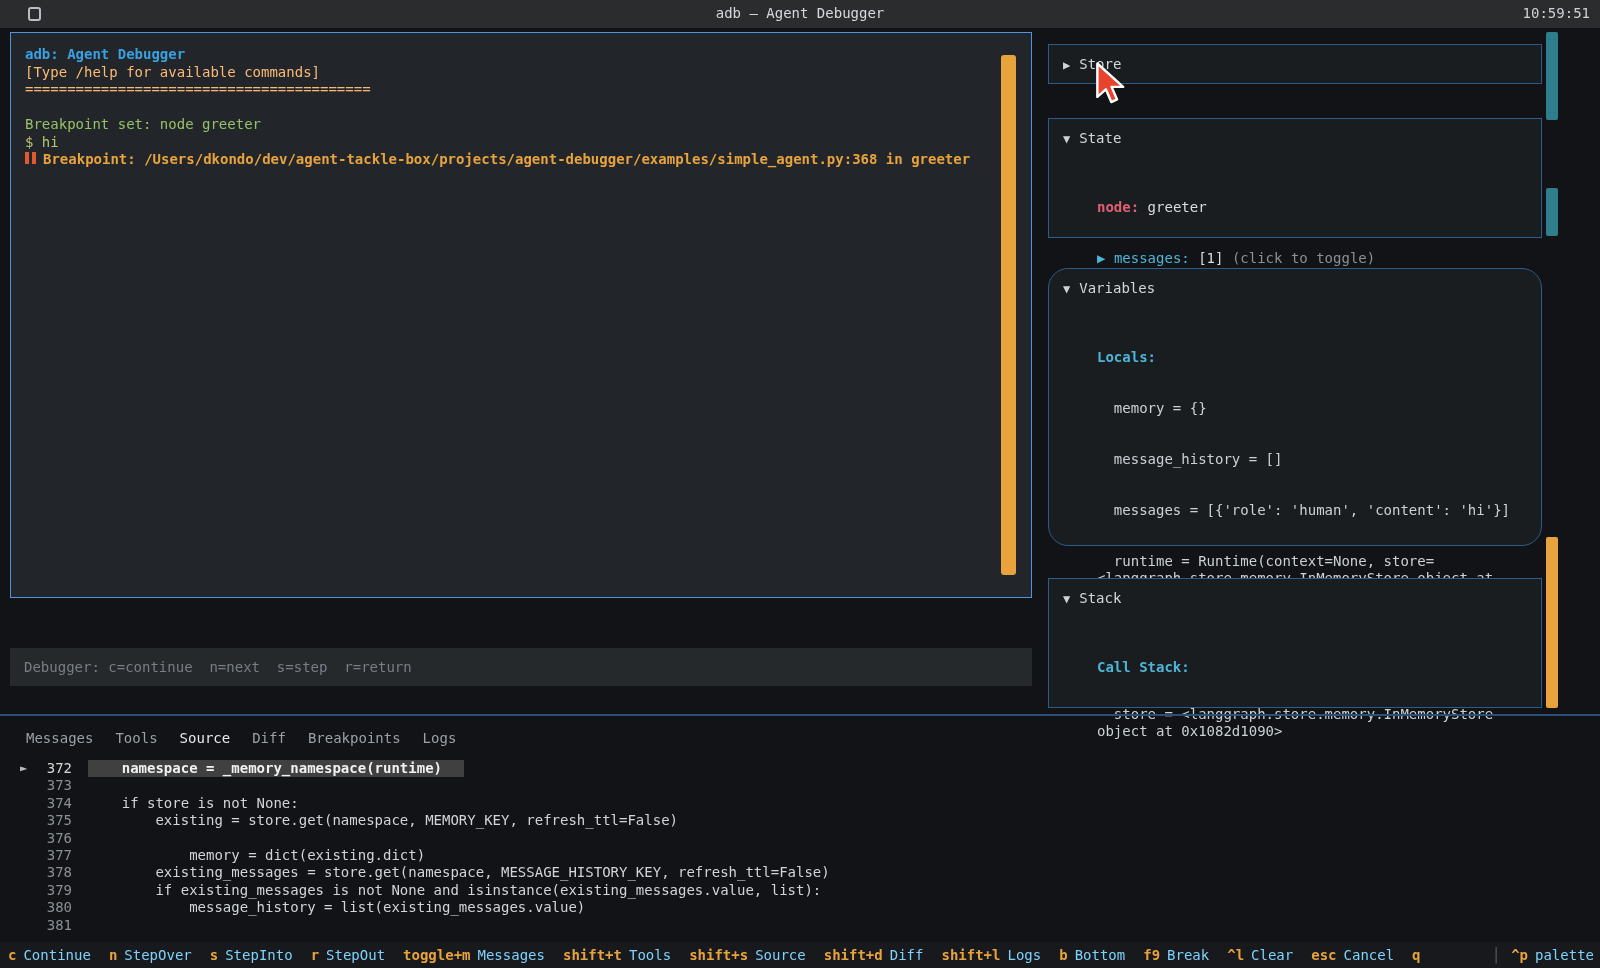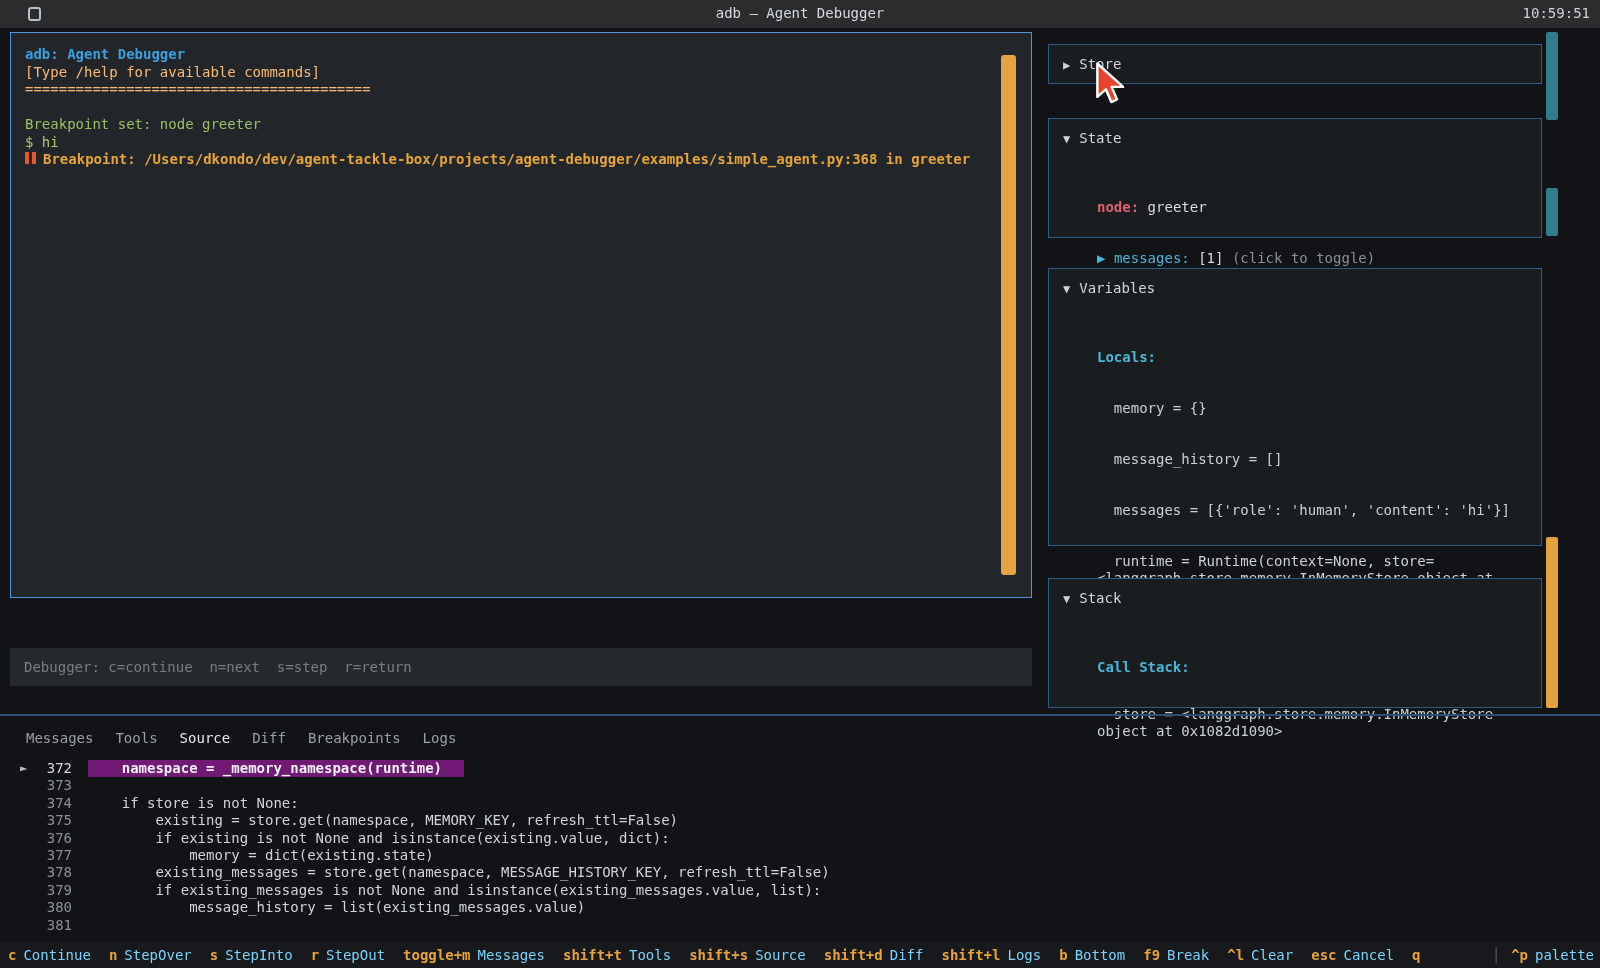--- a/index.html
+++ b/index.html
@@ -35,21 +35,21 @@
     background:#26292c; display:flex; align-items:center; padding:0 14px; }
   .cmd-wrap input { width:100%; background:transparent; border:none; outline:none;
     color:#8a9096; font:inherit; }
   .cmd-wrap input::placeholder { color:#787e85; opacity:1; }
 
   
   .panel { position:absolute; left:1048px; width:494px; background:#1a1d20;
     border:1px solid #2b5c8a; line-height:17px; }
   .p-store { top:44px; height:40px; }
   .p-state { top:118px; height:120px; }
-  .p-vars  { top:268px; height:278px; }
+  .p-vars  { top:268px; height:278px;border-radius:20px; }
   .p-stack { top:578px; height:130px; overflow:hidden; }
   .panel-header { padding:11px 14px 0 14px; color:#d3d8dc; }
   .panel-header .arrow { display:inline-block; margin-right:9px; font-size:12px; color:#cfd3d7; }
   .panel-body { margin-top:17px; padding:0 14px 0 48px; white-space:pre-wrap; overflow-wrap:break-word; }
   .red    { color:#e06070; font-weight:bold; }
   .cyan   { color:#4db5d8; }
   .cyan-b { color:#4db5d8; font-weight:bold; }
   .dim    { color:#8a9096; }
   .white  { color:#d8dde2; }
   .vline  { color:#ccd1d6; }
@@ -67,21 +67,21 @@
   .tab { padding-bottom:4px; cursor:pointer; }
   .tab.active { color:#e8eaec; border-bottom:2px solid #cfd2d5; }
 
   
   .source { position:absolute; left:0; top:760px; width:1600px; height:178px; line-height:17.4px; }
   .src-row { display:flex; height:17.4px; align-items:center; }
   .marker { width:34px; padding-left:20px; color:#b8bcc0; font-size:12px; }
   .lineno { width:38px; text-align:right; color:#8b9096; }
   .src-row.current .lineno { color:#d8d8d8; }
   .code { padding-left:16px; white-space:pre; color:#d2d5d8; }
-  .hl { display:inline-block; background:#701a75; color:#f0f1f2; font-weight:bold;
+  .hl { display:inline-block; background:#404040; color:#f0f1f2; font-weight:bold;
     padding-right:22px; white-space:pre; }
 
   
   .footer { position:absolute; left:0; top:942px; width:1600px; height:26px;
     background:#17191c; display:flex; align-items:center; gap:18px;
     padding:0 6px 0 8px; white-space:nowrap; overflow:hidden; }
   .fitem { display:flex; gap:7px; cursor:pointer; }
   .fkey { color:#e8a33c; font-weight:bold; }
   .flabel { color:#7dd3fc; }
   .fpalette { margin-left:auto; display:flex; gap:7px; align-items:center; }
@@ -190,26 +190,25 @@
       <span class="code">    if store is not None:</span>
     </div>
     <div class="src-row">
       <span class="marker"></span>
       <span class="lineno">375</span>
       <span class="code">        existing = store.get(namespace, MEMORY_KEY, refresh_ttl=False)</span>
     </div>
     <div class="src-row">
       <span class="marker"></span>
       <span class="lineno">376</span>
-      <span class="code">        if existing is not None and isinstance(existing.value, dict):</span>
     </div>
     <div class="src-row">
       <span class="marker"></span>
       <span class="lineno">377</span>
-      <span class="code">            memory = dict(existing.state)</span>
+      <span class="code">            memory = dict(existing.dict)</span>
     </div>
     <div class="src-row">
       <span class="marker"></span>
       <span class="lineno">378</span>
       <span class="code">        existing_messages = store.get(namespace, MESSAGE_HISTORY_KEY, refresh_ttl=False)</span>
     </div>
     <div class="src-row">
       <span class="marker"></span>
       <span class="lineno">379</span>
       <span class="code">        if existing_messages is not None and isinstance(existing_messages.value, list):</span>

